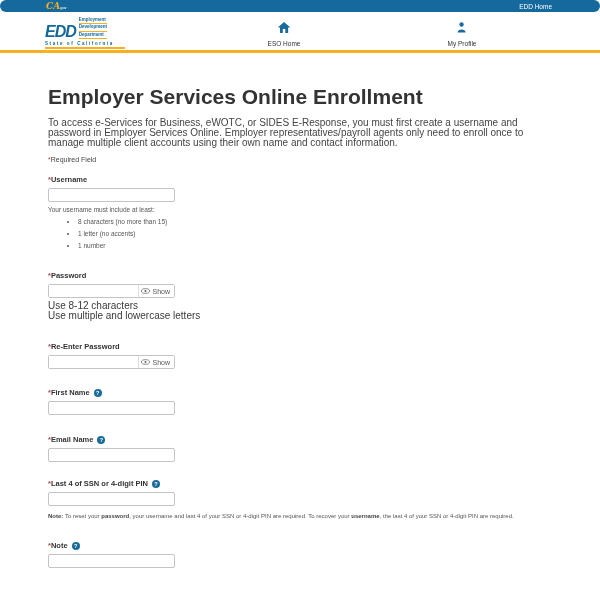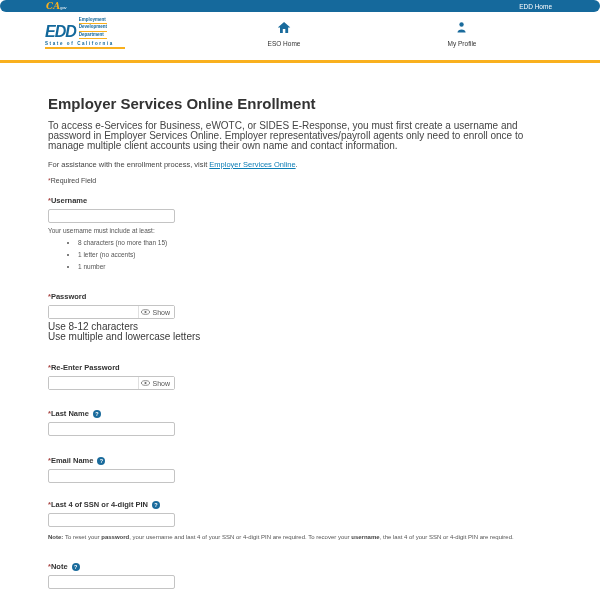--- a/index.html
+++ b/index.html
@@ -18,21 +18,21 @@
   }
   .ca-logo { display:flex; align-items:flex-start; line-height:1; }
   .ca-logo .ca {
     font-family:"DejaVu Serif", serif; font-style:italic; font-weight:bold;
     color:#f9b01e; font-size:9px;
   }
   .ca-logo .gov { font-size:4px; color:#ffffff; margin-top:4px; }
   .topbar-link { color:#ffffff; font-size:6.5px; text-decoration:none; }
   
   .header {
-    height:51px; background:#ffffff; position:relative;
+    height:41px; background:#ffffff; position:relative;
     border-bottom:3px solid #f9b01e;
   }
   .edd-logo { position:absolute; left:45px; top:5px; width:80px; }
   .edd-top { display:flex; align-items:flex-end; }
   .edd-acronym {
     font-size:16px; font-weight:bold; font-style:italic;
     color:#13689b; line-height:0.9; letter-spacing:-1px;
   }
   .edd-words { margin-left:3px; }
   .edd-words span {
@@ -46,21 +46,21 @@
   }
   .nav-item {
     position:absolute; top:7px; transform:translateX(-50%);
     display:flex; flex-direction:column; align-items:center; cursor:pointer;
   }
   .nav-eso { left:284px; }
   .nav-profile { left:462px; }
   .nav-item .lbl { font-size:6.5px; color:#333; margin-top:3px; }
   
   .content { padding:0 45px 0 48px; }
-  h1 { margin-top:32px; font-size:15px; font-weight:600; color:#333; }
+  h1 { margin-top:32px; font-size:21px; font-weight:600; color:#333; }
   .intro { margin-top:9px; font-size:10px; line-height:10px; color:#444; }
   .assist { margin-top:9px; font-size:7.5px; color:#444; }
   .assist a { color:#0d7db5; text-decoration:underline; cursor:pointer; }
   .required-note { margin-top:8px; font-size:7px; color:#444; }
   .req { color:#a94442; }
   .group { margin-top:20px; }
   .group.mt12 { margin-top:12px; }
   .group.mt22 { margin-top:22px; }
   .group.mt19 { margin-top:19px; }
   .group.mt17 { margin-top:17px; }
@@ -140,21 +140,20 @@
     </span>
     <span class="lbl">My Profile</span>
   </div>
 </div>
 
 <div class="content">
   <h1>Employer Services Online Enrollment</h1>
 
   <p class="intro">To access e-Services for Business, eWOTC, or SIDES E-Response, you must first create a username and password in Employer Services Online. Employer representatives/payroll agents only need to enroll once to manage multiple client accounts using their own name and contact information.</p>
 
-  <p class="assist"><span>For assistance with the enrollment process, visit </span><a>Employer Services Online</a><span>.</span></p>
 
   <p class="required-note"><span class="req">*</span><span>Required Field</span></p>
 
   <div class="group mt12">
     <div class="field-label">
         <span class="req">*</span>
         <span>Username</span>
       </div>
     <input class="txt" type="text" value="" style="">
     <div class="hint-title">Your username must include at least:</div>
@@ -203,21 +202,21 @@
           </svg>
         </span>
         <span>Show</span>
       </button>
     </div>
   </div>
 
   <div class="group mt19">
     <div class="field-label">
         <span class="req">*</span>
-        <span>Last Name</span>
+        <span>First Name</span>
         <span class="help-icon">?</span>
       </div>
     <input class="txt" type="text" value="" style="">
   </div>
 
   <div class="group">
     <div class="field-label">
         <span class="req">*</span>
         <span>Email Name</span>
         <span class="help-icon">?</span>

